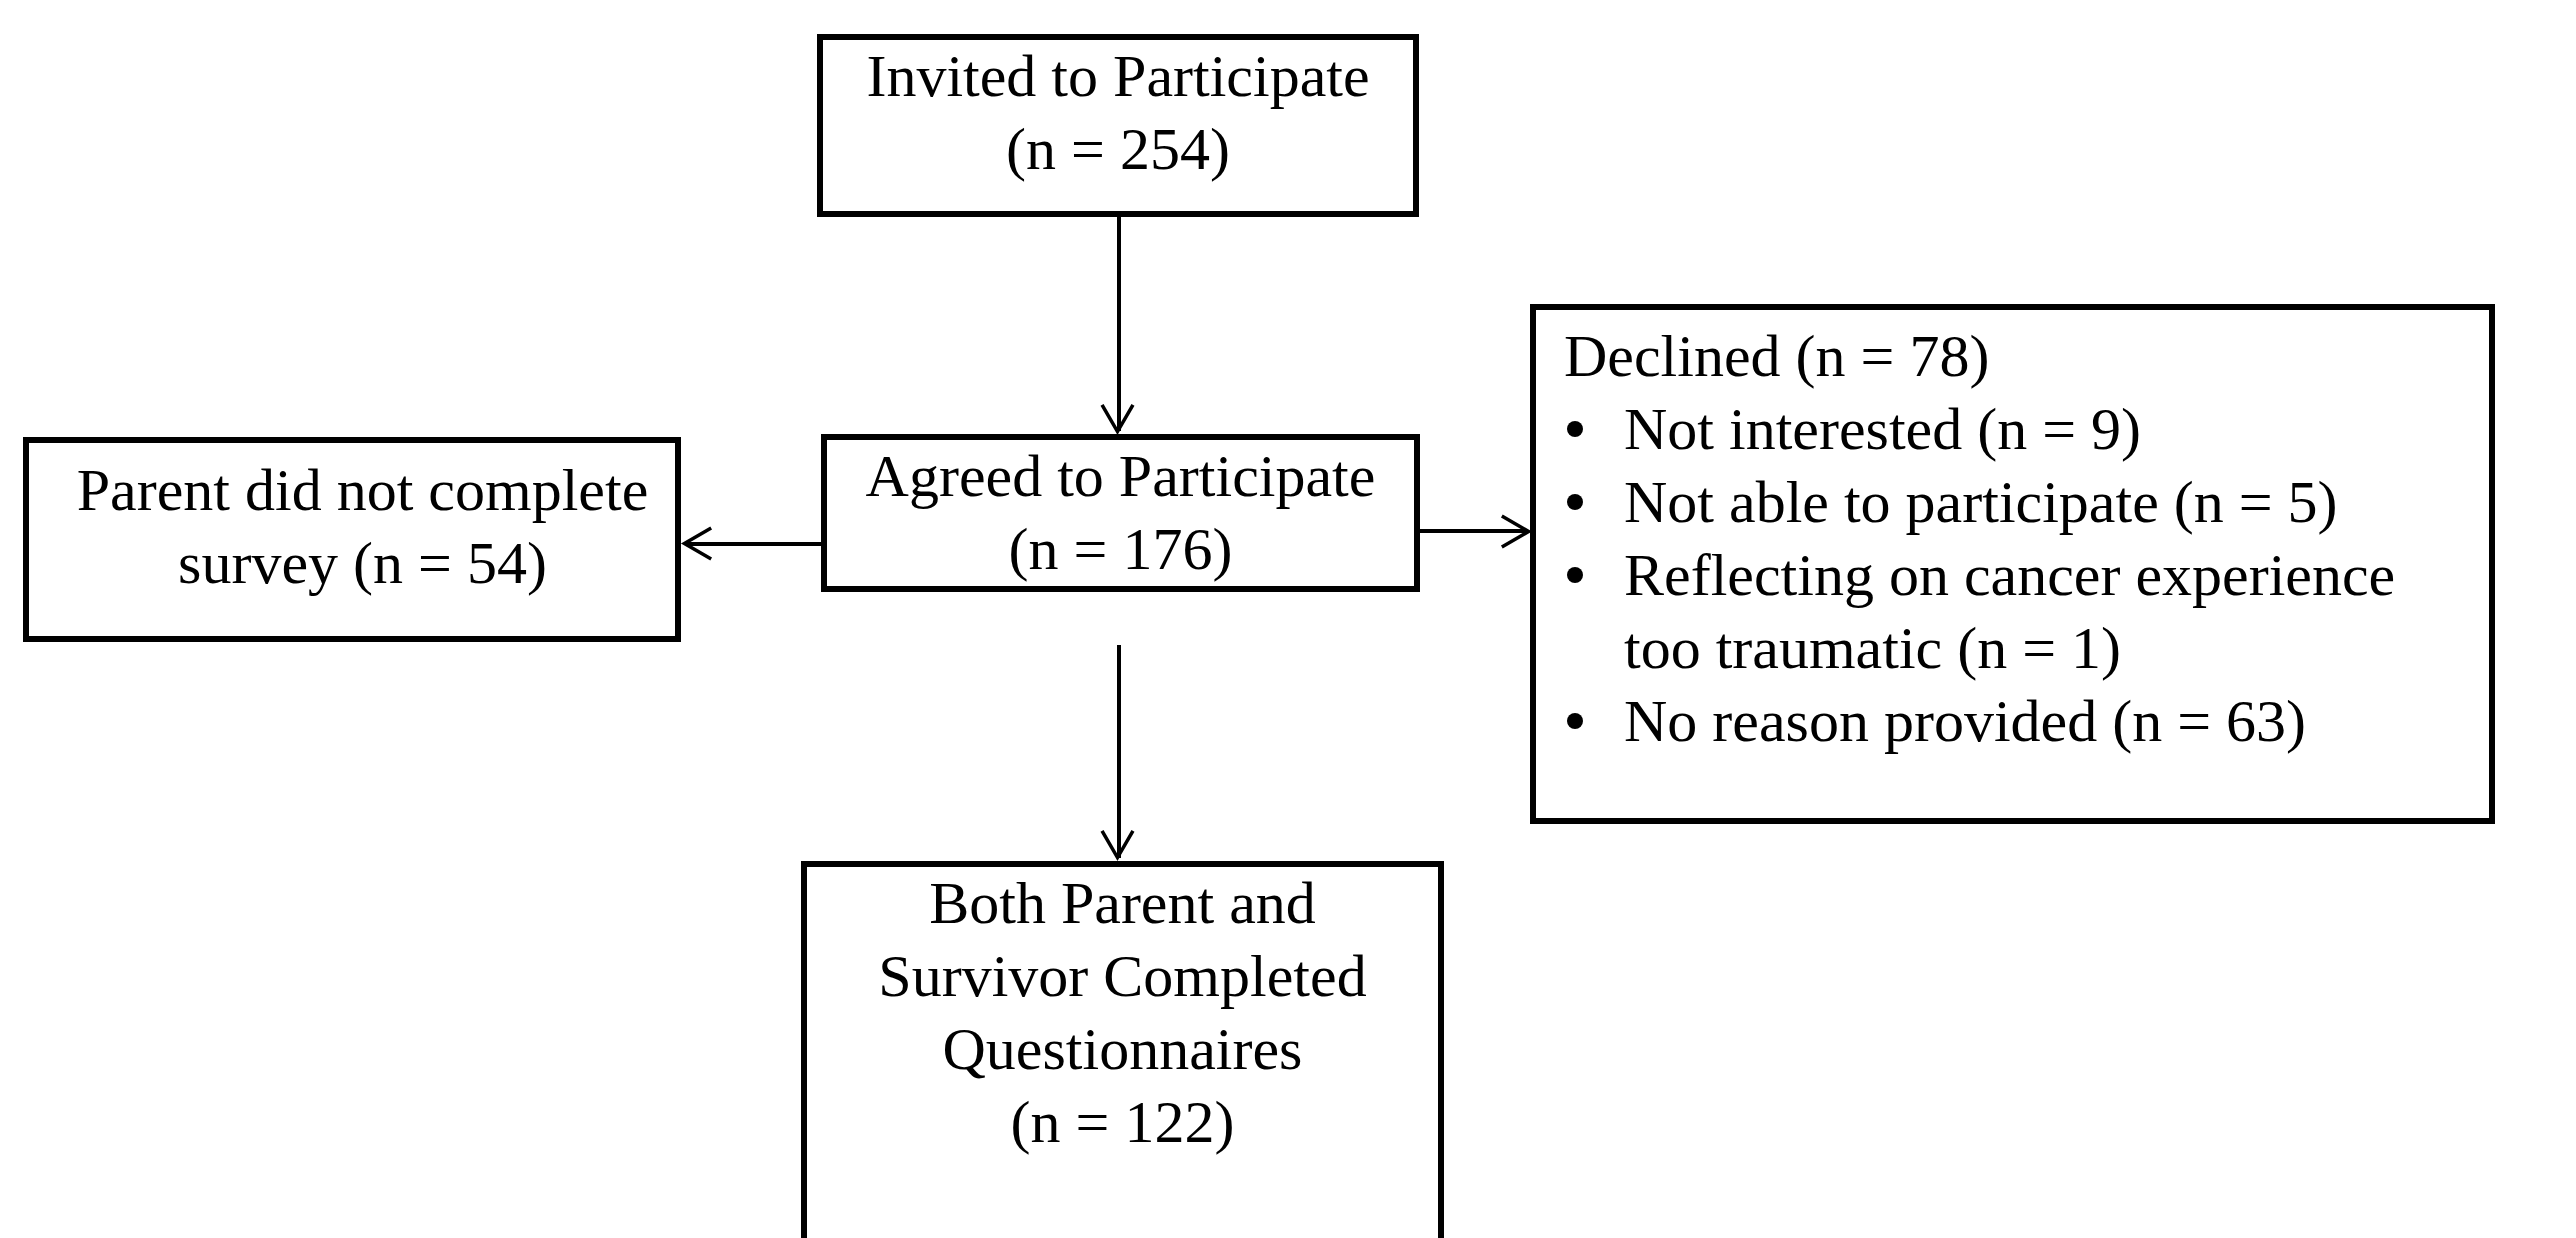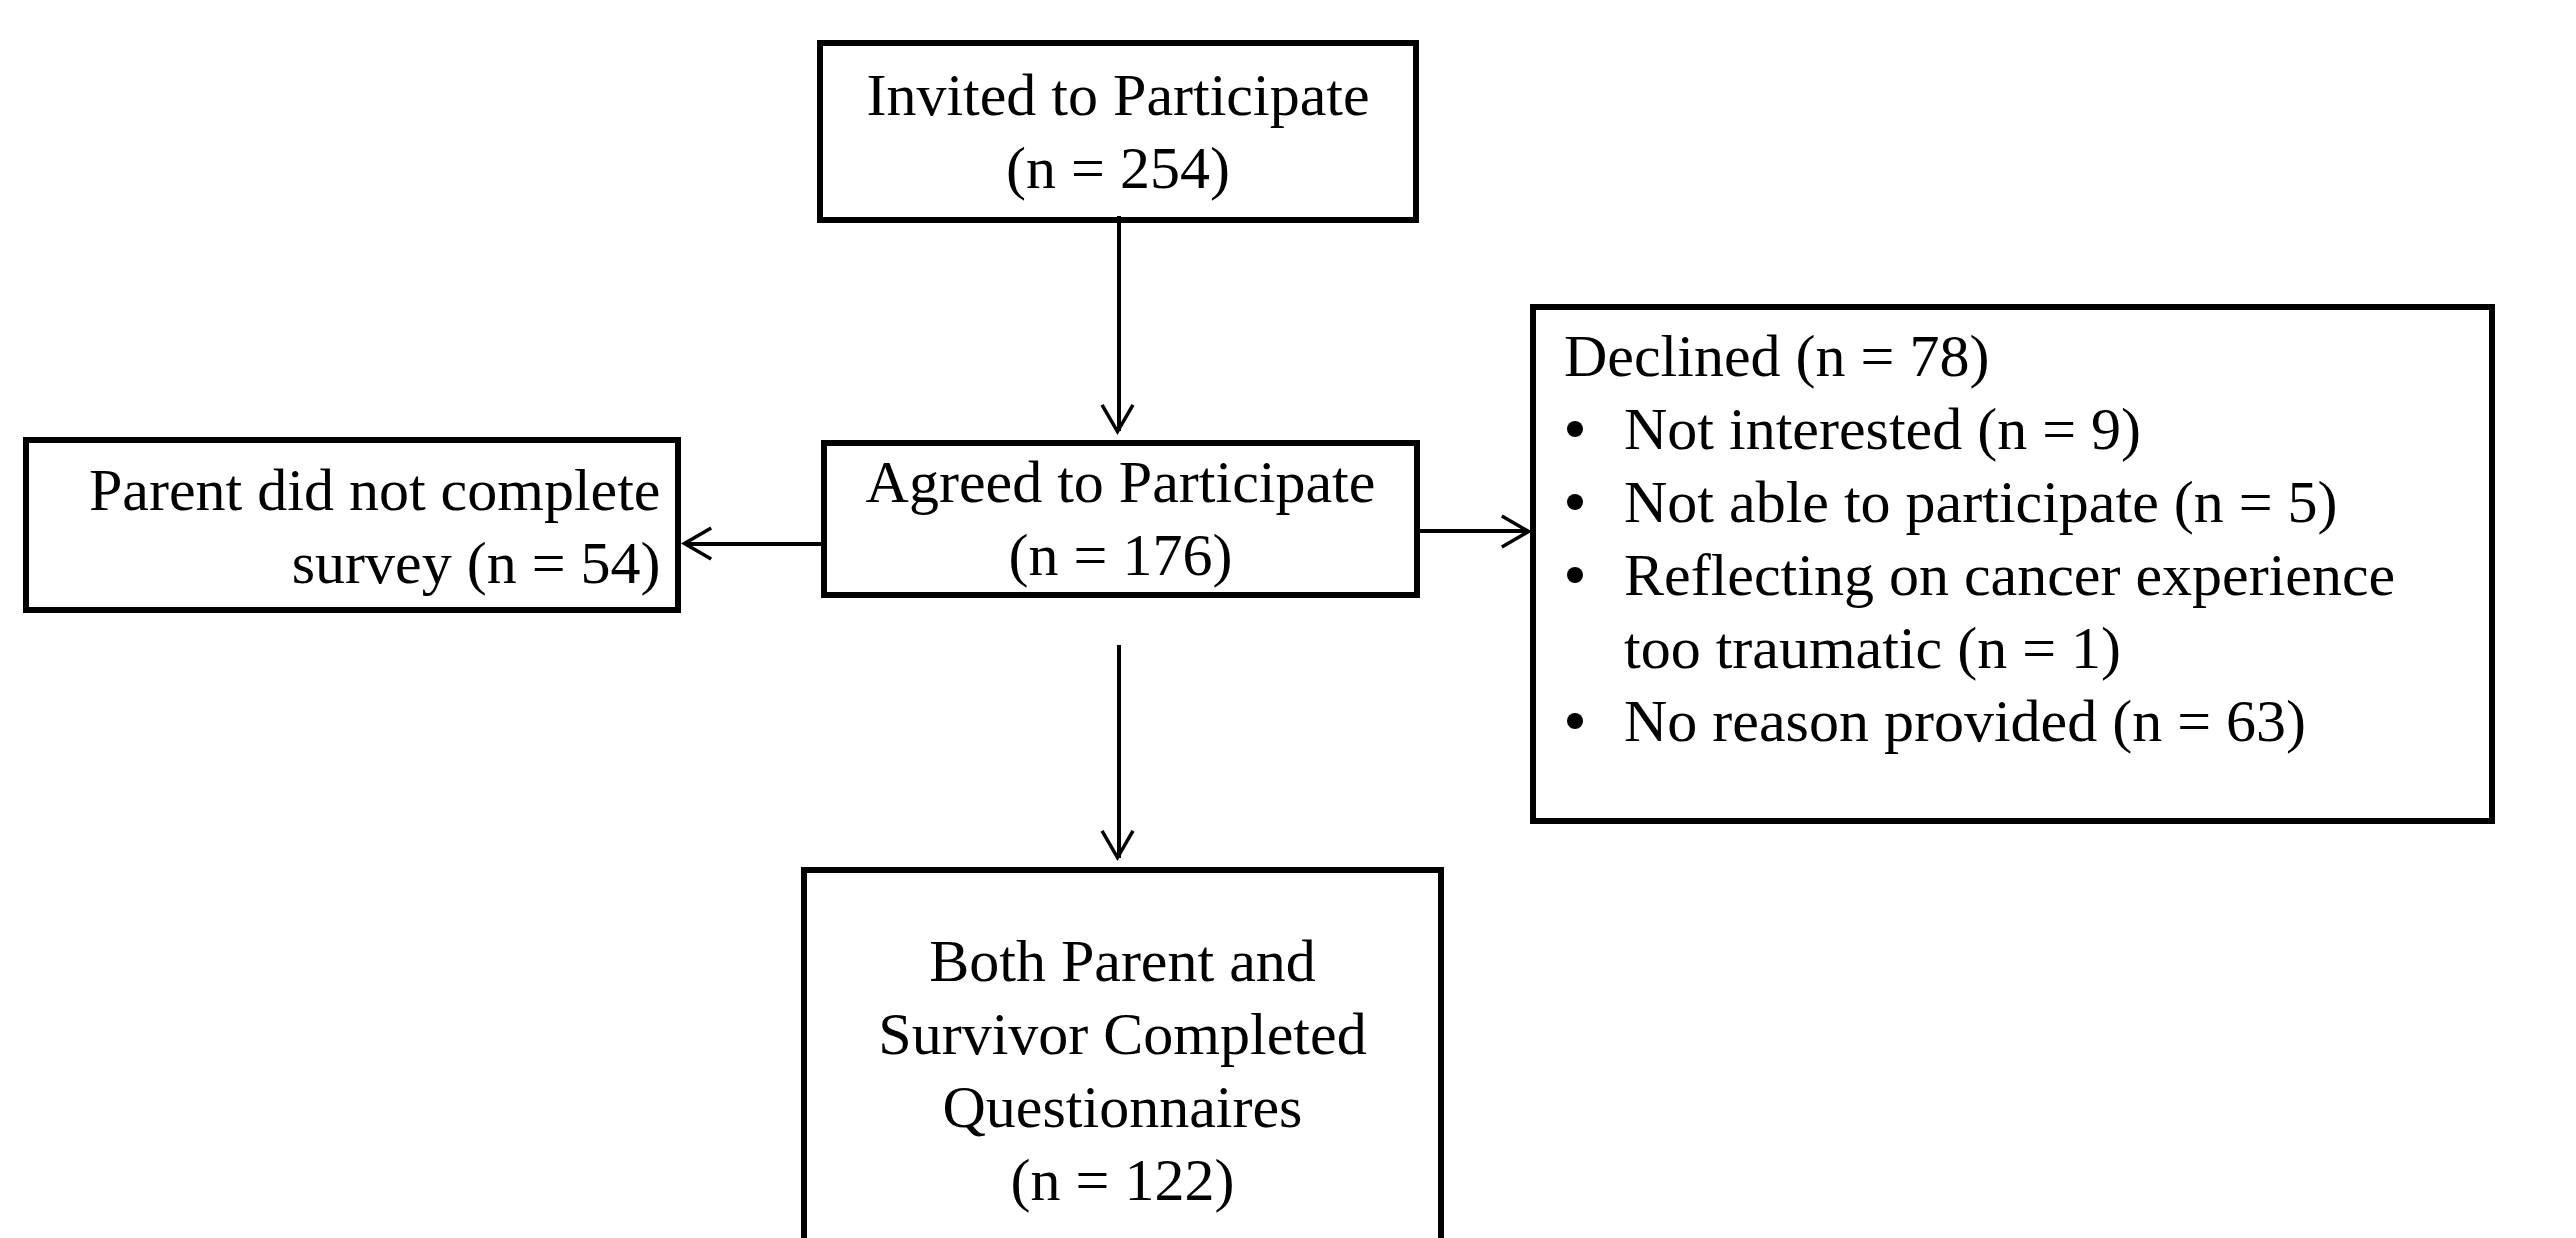--- a/index.html
+++ b/index.html
@@ -19,32 +19,31 @@
   .box {
     position: absolute;
     box-sizing: border-box;
     border: 6.3px solid #000000;
     background: #ffffff;
     font-size: 60px;
     line-height: 73px;
   }
   .box--center {
     display: flex;
-    align-items: center;
+    align-items: flex-start;
     justify-content: center;
     text-align: center;
-    margin-top: 6px;
   }
   .boxtext {
     white-space: pre-line;
   }
   .box--invited   { left: 817px; top: 34px;   width: 602px;  height: 183px; }
   .box--agreed    { left: 821px; top: 434px;  width: 599px;  height: 158px; }
-  .box--parent    { left: 22.5px;   top: 437px;  width: 658px;  height: 176px;
-                    padding: 11.2px 14px 0 36px; text-align: right; }
+  .box--parent    { left: 22.5px;   top: 437px;  width: 658px;  height: 205px;
+                    padding: 11.2px 14px 0 36px; text-align: center; }
   .box--declined  { left: 1530px; top: 304px;  width: 965px; height: 520px;
                     padding: 9.8px 14px 0 28px; text-align: left; }
   .box--completed { left: 801px; top: 861px; width: 643px;  height: 408px; }
 
   .declined-title { margin: 0; }
   .declined-list {
     margin: 0;
     padding: 0;
     list-style: none;
   }

